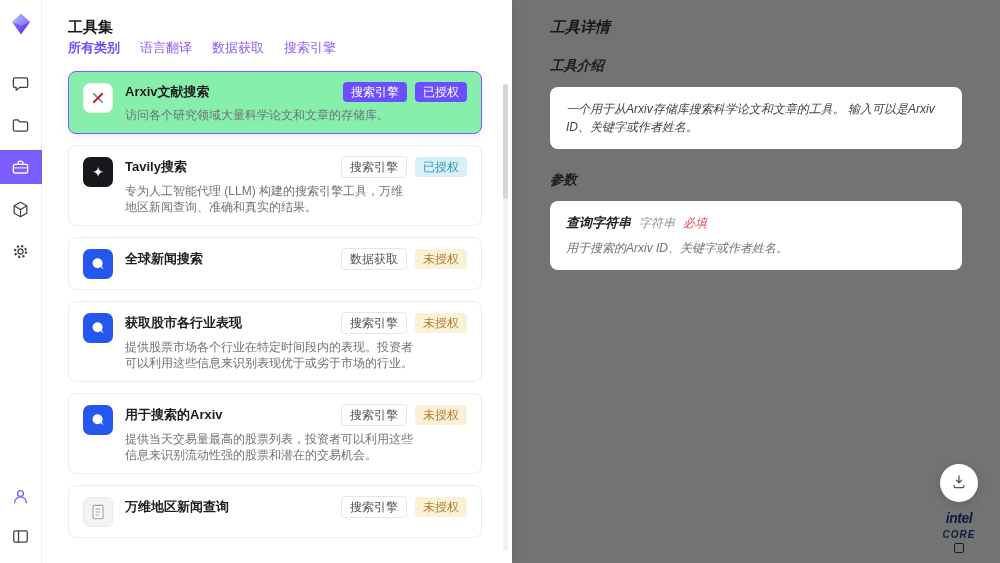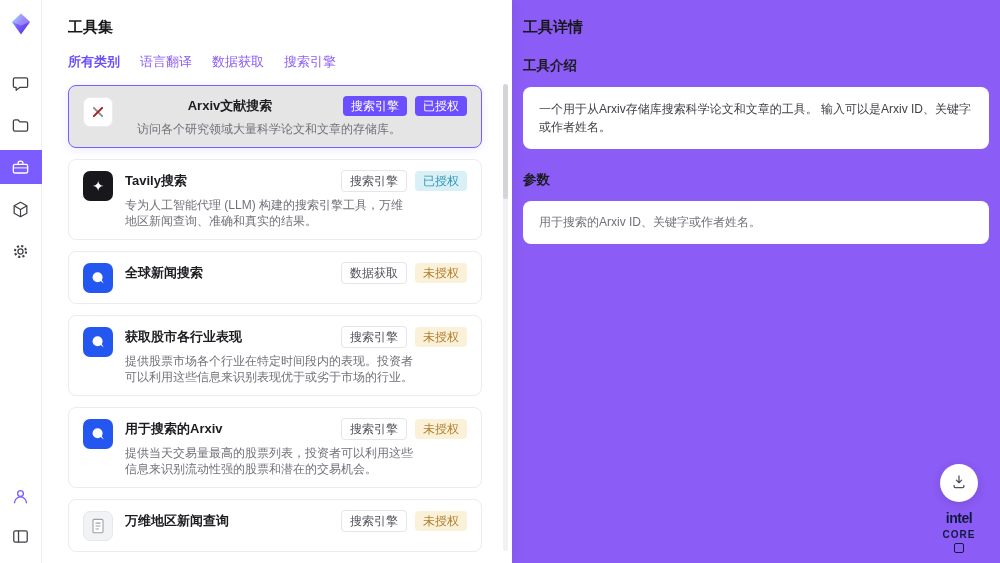--- a/index.html
+++ b/index.html
@@ -17,30 +17,30 @@
   .nav-top { display:flex; flex-direction:column; width:100%; align-items:center; gap:8px; }
   .nav-item { width:42px; height:34px; display:flex; align-items:center; justify-content:center; cursor:pointer; }
   .nav-item svg { width:19px; height:19px; display:block; }
   .nav-item.active { background:#7b5cff; }
   .nav-bottom { margin-top:auto; display:flex; flex-direction:column; width:100%; align-items:center; gap:6px; }
 
   
   .tool-list { width:470px; height:100%; background:#fff; flex-shrink:0;
     padding:18px 30px 0 26px; position:relative; overflow:hidden;
     box-shadow:2px 0 10px rgba(0,0,0,.06); z-index:2; }
-  .tool-list .panel-title { font-size:15px; font-weight:700; margin-bottom:16px; }
+  .tool-list .panel-title { font-size:15px; font-weight:700; margin-bottom:2px; }
   .tabs { display:flex; gap:20px; margin-bottom:14px; }
   .tab { font-size:13px; color:#8b5cf6; cursor:pointer; }
   .tab.active { color:#6b4eff; font-weight:700; }
 
   .cards { display:flex; flex-direction:column; gap:11px; }
   .card { border:1px solid #ebebf0; border-radius:8px; background:#fff;
     padding:10px 14px; display:flex; gap:12px; cursor:pointer; }
-  .card.selected { border:1.5px solid #7c5cff; background:#e5e5e5;
-    box-shadow:0 2px 8px rgba(124,92,255,.14);text-align:center; }
+  .card.selected { border:1.5px solid #7c5cff; background:#86efac;
+    box-shadow:0 2px 8px rgba(124,92,255,.14); }
   .card-icon { width:30px; height:30px; border-radius:7px; flex-shrink:0; margin-top:1px;
     display:flex; align-items:center; justify-content:center; overflow:hidden; }
   .card-icon svg { width:20px; height:20px; }
   .ic-arxiv { background:#fff; border:1px solid #ececf0; }
   .ic-tavily { background:#17171c; color:#fff; font-size:14px; }
   .ic-q { background:#2456f0; }
   .ic-doc { background:#f2f3f5; border:1px solid #e8e8ec; }
   .card-body { flex:1; min-width:0; }
   .card-top { display:flex; align-items:center; gap:8px; }
   .card-title { font-size:13px; font-weight:700; flex:1; color:#1c1c21; }
@@ -49,21 +49,21 @@
   .badge.outline { background:#fff; border:1px solid #e5e5ea; color:#52525b; }
   .badge.ok { background:#d9f0f7; color:#3296b8; }
   .badge.no { background:#faf1d8; color:#b07f2e;text-align:right; }
   .card-desc { font-size:12px; color:#71717a; line-height:16px; margin-top:5px; max-width:288px; }
 
   .scroll-track { position:absolute; right:4px; top:84px; bottom:12px; width:5px;
     background:#f2f2f5; border-radius:3px; }
   .scroll-thumb { width:5px; height:115px; border-radius:3px; background:#d4d4da; cursor:pointer; }
 
   
-  .detail { flex:1; height:100%; padding:18px 11px; position:relative; background:#8b5cf6; }
+  .detail { flex:1; height:100%; padding:18px 38px; position:relative; background:#737373;font-style:italic; }
   .detail .panel-title { font-size:15px; font-weight:700; margin-bottom:20px; }
   .section-title { font-size:13.5px; font-weight:700; margin-bottom:12px; color:#1c1c21; }
   .intro-card { background:#fff; border-radius:8px; padding:13px 16px; font-size:12px;
     color:#3f3f46; line-height:18px; margin-bottom:22px; }
   .param-card { background:#fff; border-radius:8px; padding:13px 16px; }
   .param-head { display:flex; align-items:baseline; gap:8px; margin-bottom:8px; }
   .param-name { font-size:13px; font-weight:700; color:#1c1c21; }
   .param-type { font-size:12px; color:#8a8a93; }
   .param-required { font-size:12px; color:#e5484d; }
   .param-desc { font-size:12px; color:#71717a; }
@@ -277,20 +277,25 @@
 </section>
 
 <section class="detail">
   <div class="panel-title">工具详情</div>
 
   <div class="section-title">工具介绍</div>
   <div class="intro-card">一个用于从Arxiv存储库搜索科学论文和文章的工具。 输入可以是Arxiv ID、关键字或作者姓名。</div>
 
   <div class="section-title">参数</div>
   <div class="param-card">
+    <div class="param-head">
+      <span class="param-name">查询字符串</span>
+      <span class="param-type">字符串</span>
+      <span class="param-required">必填</span>
+    </div>
     <div class="param-desc">用于搜索的Arxiv ID、关键字或作者姓名。</div>
   </div>
 
   <div class="float-actions">
     <button class="download-btn">
       <span>
         <svg viewBox="0 0 24 24">
             <path d="M12 4v9M8.5 9.5 12 13l3.5-3.5" stroke="#52525b" stroke-width="1.7" fill="none" stroke-linecap="round" stroke-linejoin="round"></path>
             <path d="M5.5 16.5v1.5a1.5 1.5 0 0 0 1.5 1.5h10a1.5 1.5 0 0 0 1.5-1.5v-1.5" stroke="#52525b" stroke-width="1.7" fill="none" stroke-linecap="round"></path>
           </svg>

